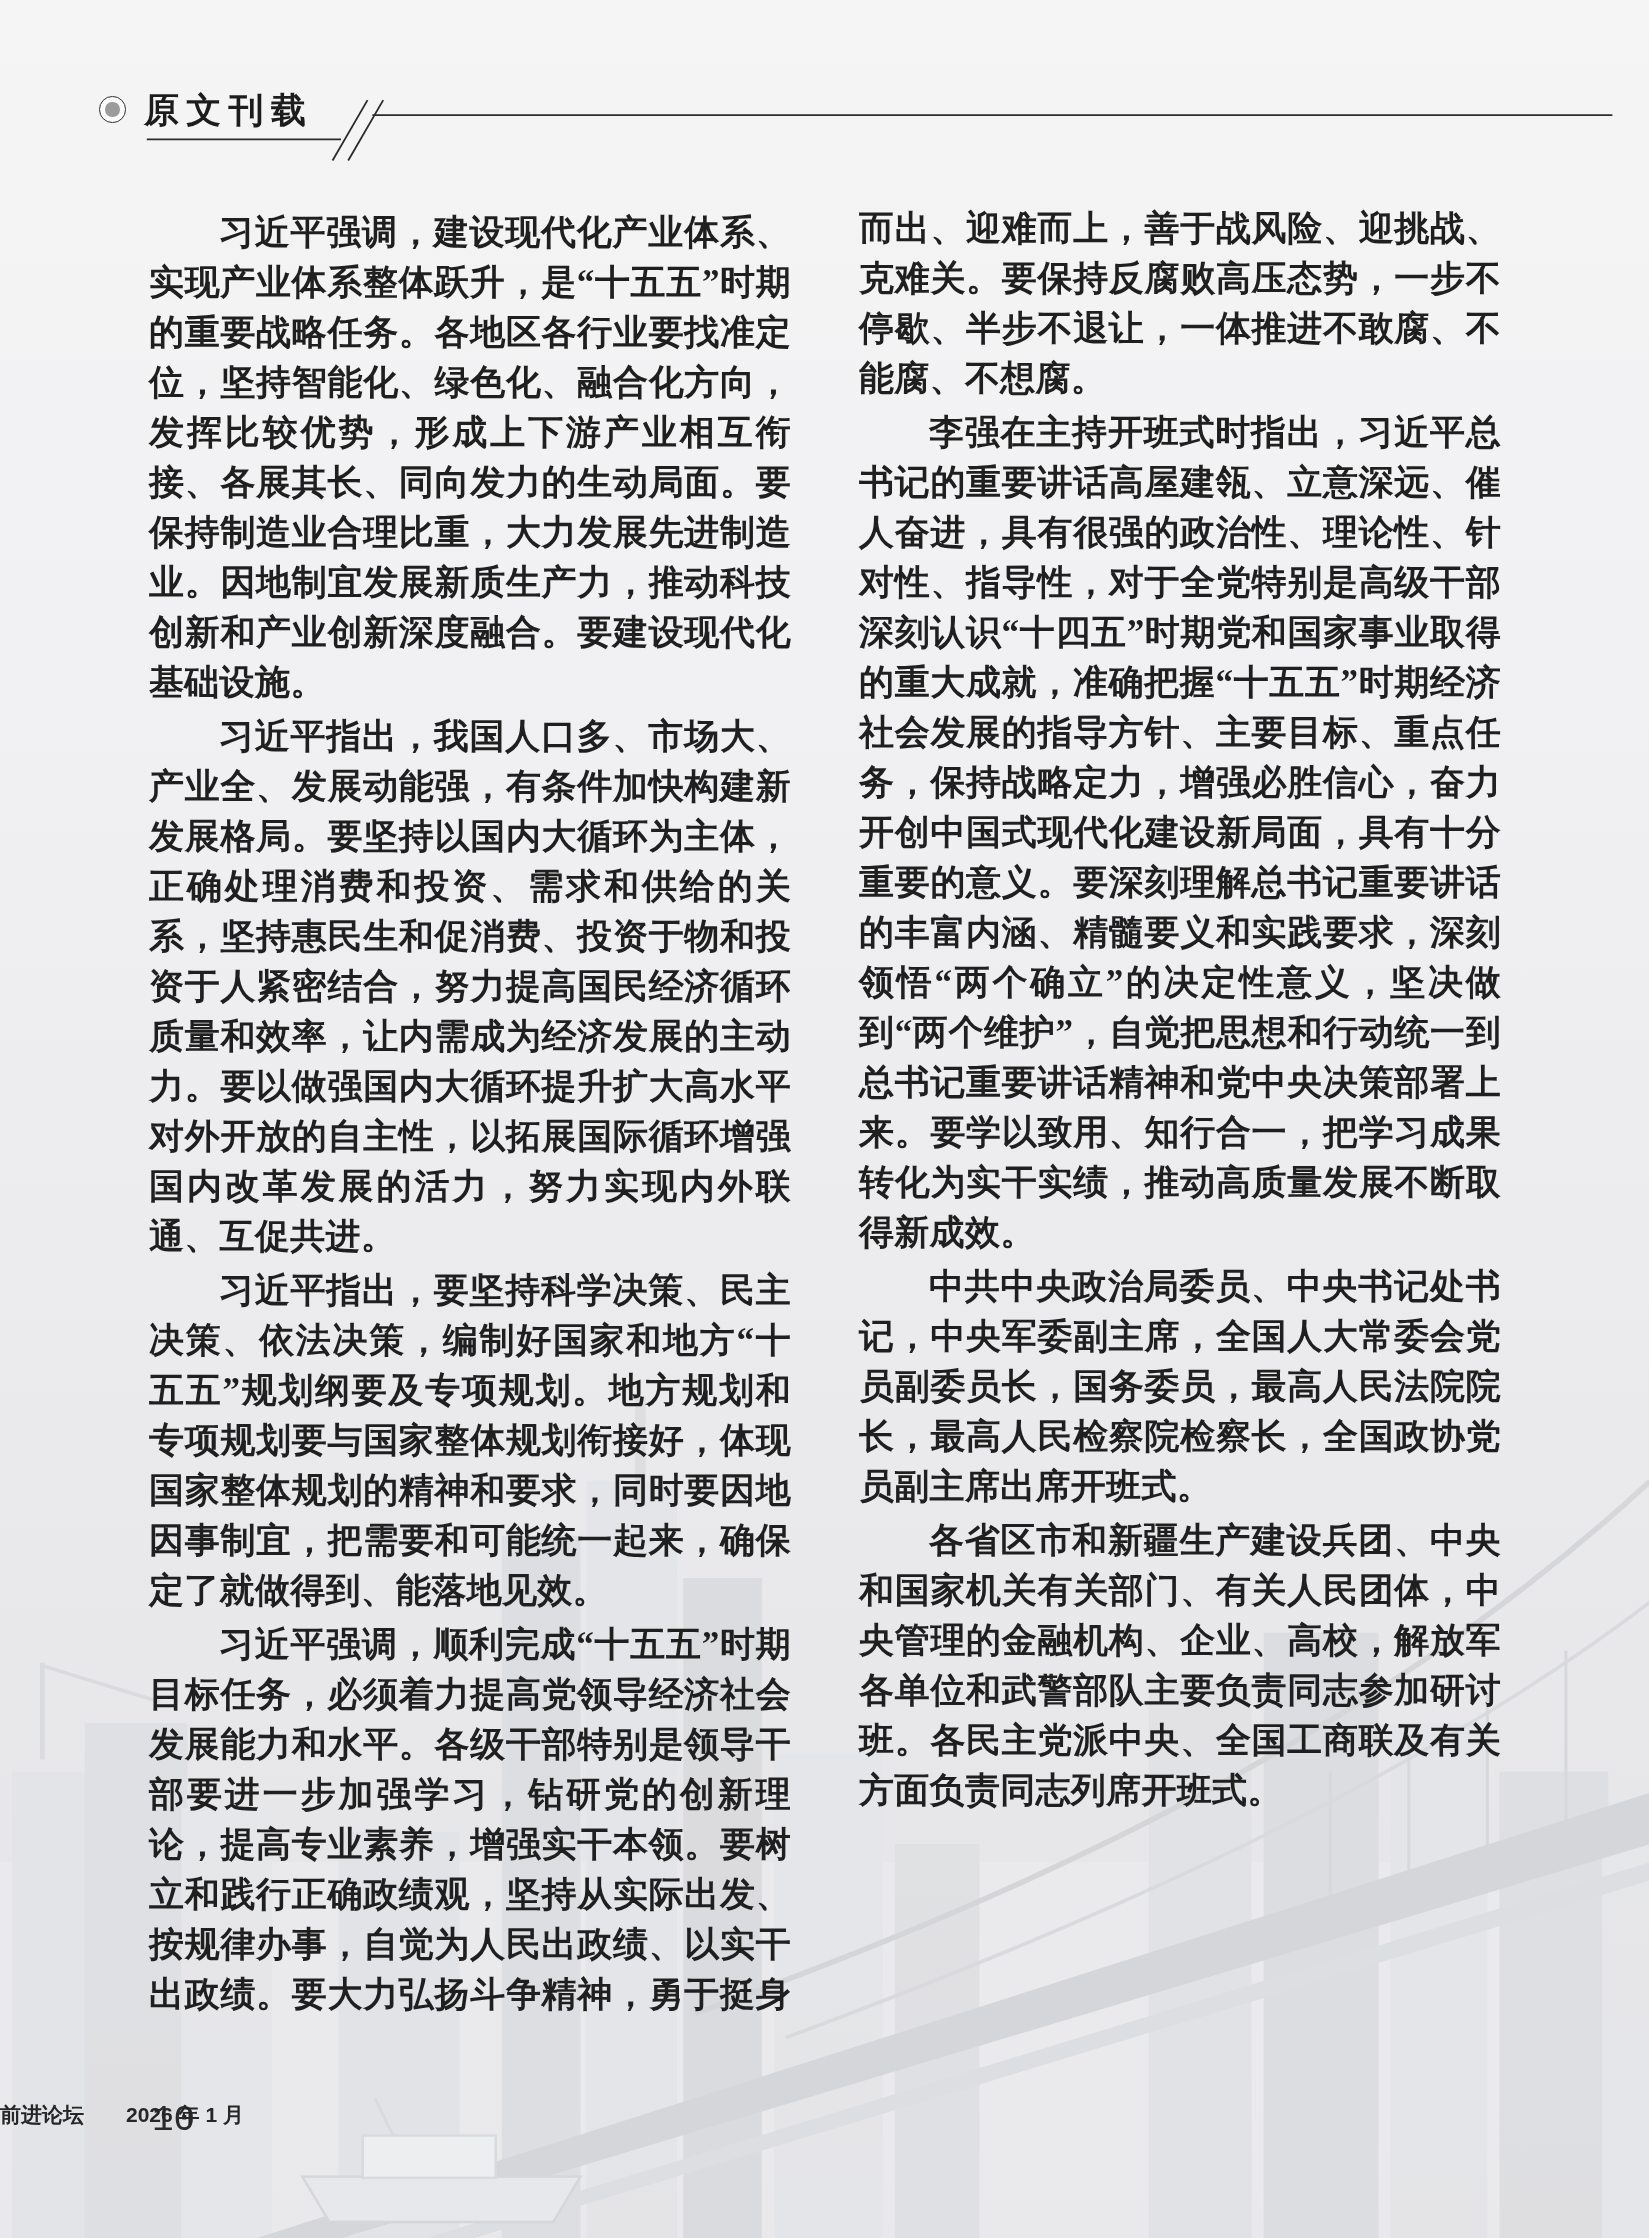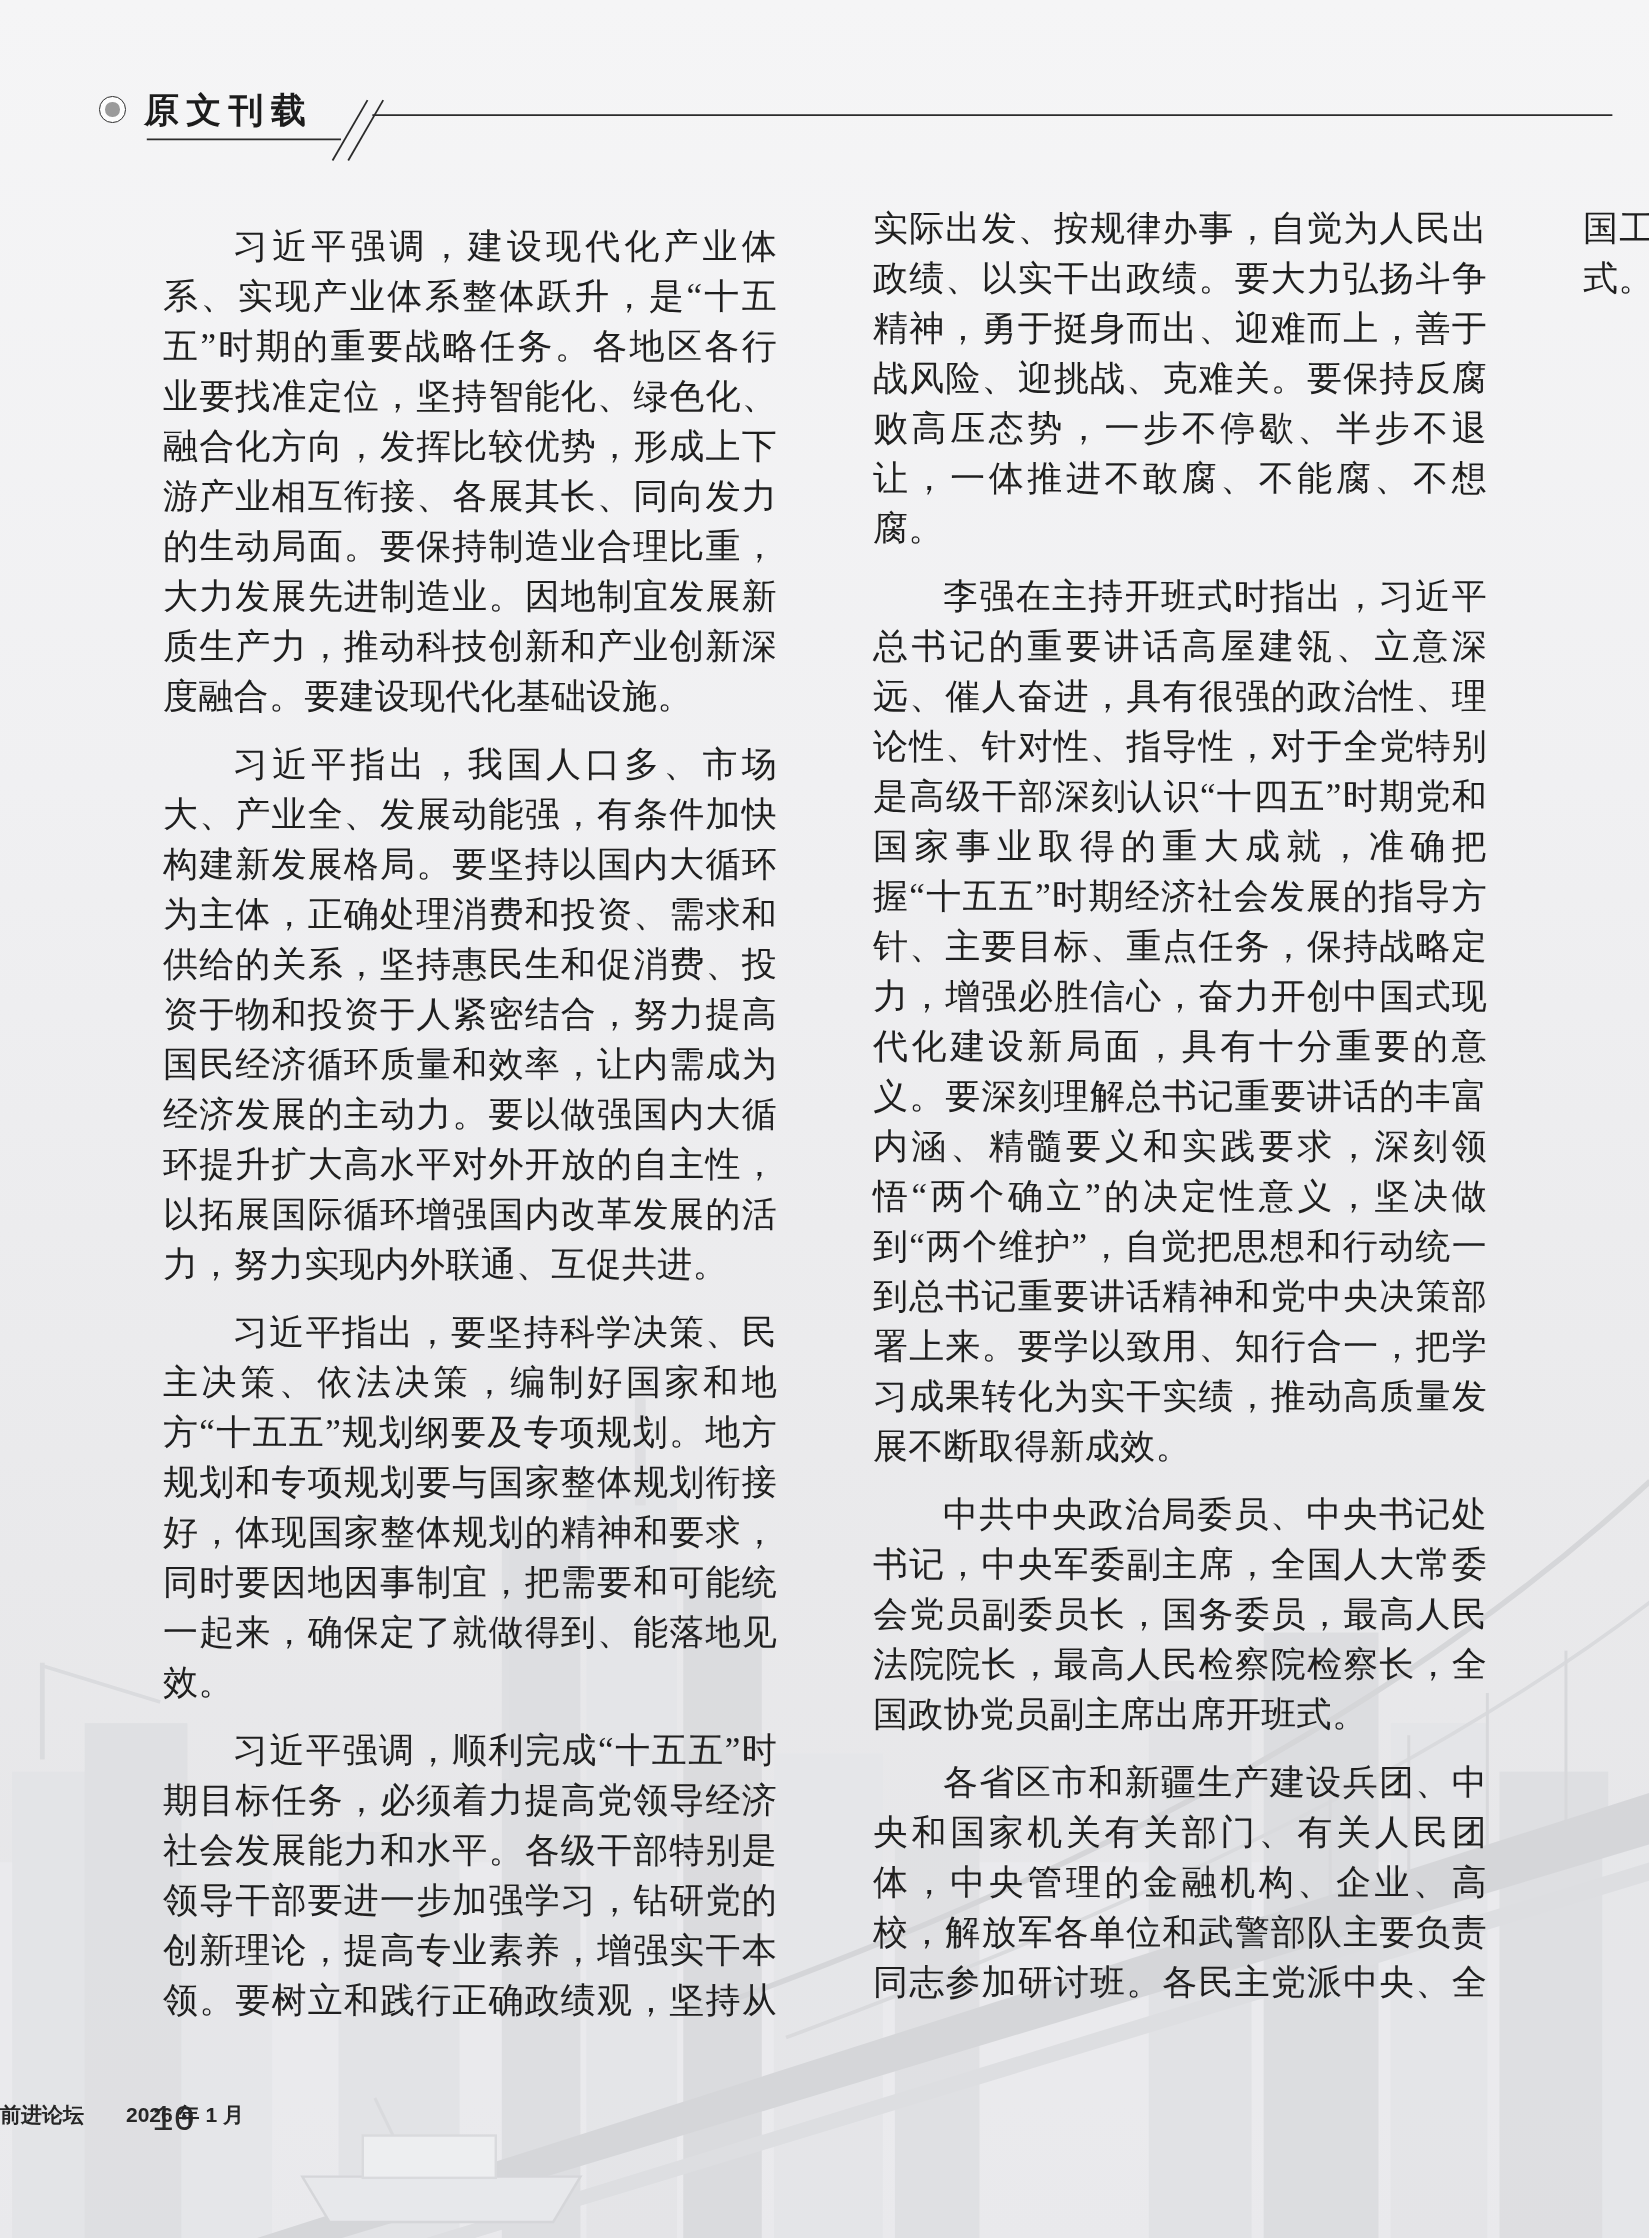--- a/index.html
+++ b/index.html
@@ -67,22 +67,23 @@
     column-count: 2;
     column-gap: 60px;
     column-fill: auto;
     font-size: 35px;
     line-height: 50px;
     text-align: justify;
     color: #1f1f1f;
     letter-spacing: 0.3px;
   }
   .article-columns p {
-    margin: 18px;
+    margin: 4px;
     text-indent: 2em;
+    font-weight: bold;
   }
   .footer-page-number {
     position: absolute;
     left: 152px;
     top: 2100px;
     font-size: 36px;
     color: #2a2a2a;
     font-family: Liberation Mono, monospace;
   }
   .footer-center {

